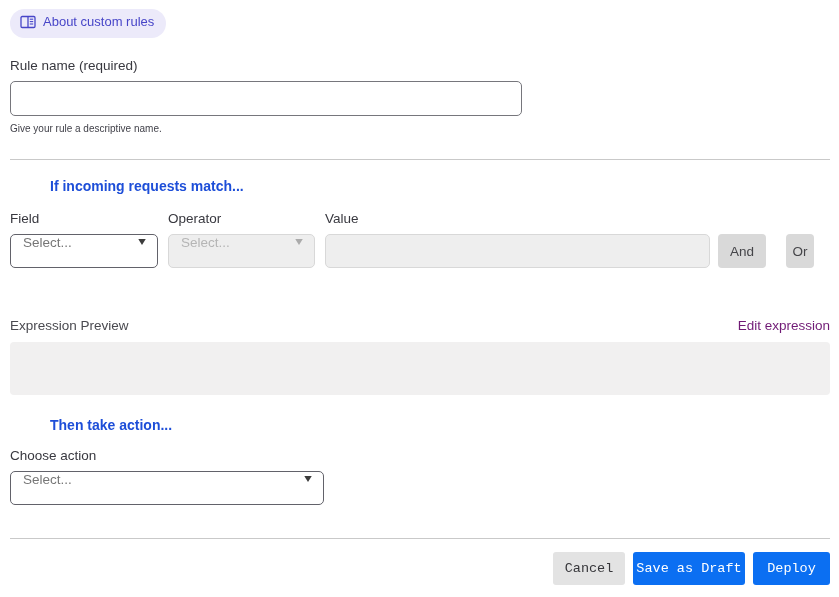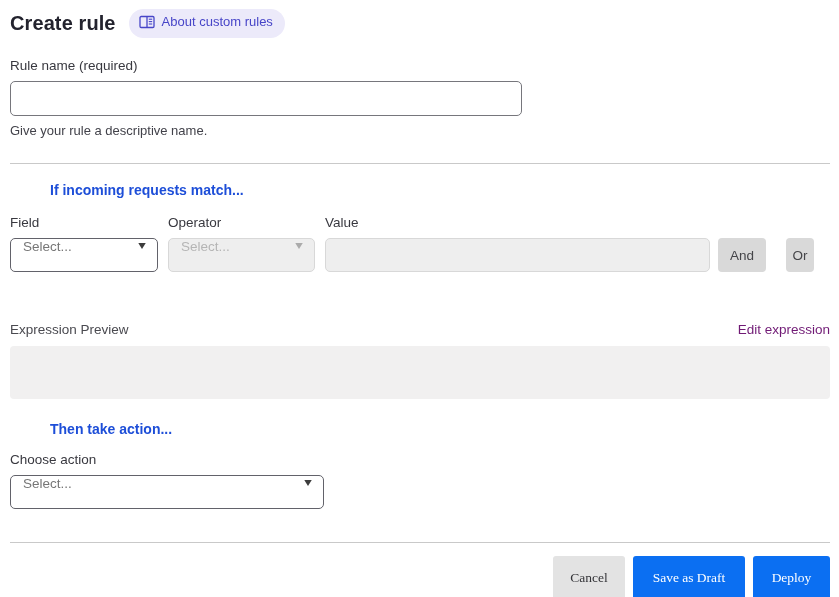--- a/index.html
+++ b/index.html
@@ -28,21 +28,21 @@
 
   
   .field-label { display: block; font-size: 13.5px; color: #38383f; margin-bottom: 8px; }
   .rule-name-input {
     width: 512px; height: 35px;
     border: 1px solid #76767c; border-radius: 5px;
     font-size: 13.5px; padding: 0 10px; color: #222;
     font-family: "Liberation Sans", sans-serif;
     outline: none; background: #fff;
   }
-  .helper-text { font-size: 13px; color: #42424a; margin-top: 7px; }
+  .helper-text { font-size: 10px; color: #42424a; margin-top: 7px; }
 
   hr.divider { border: none; border-top: 1px solid #c9c9c9; }
   .divider-top { margin-top: 25px; }
   .divider-bottom { margin-top: 33px; }
 
   .section-heading { font-size: 14px; font-weight: 700; color: #1d4ed8; margin-left: 40px; }
   .match-heading { margin-top: 18px; margin-bottom: 17px; }
 
   
   .match-row { display: flex; align-items: flex-end; }
@@ -88,36 +88,35 @@
     background: #f1f0f0; border-radius: 4px;
   }
 
   
   .action-heading { margin-top: 22px; margin-bottom: 15px; }
   .action-select { width: 314px; }
 
   
   .footer { display: flex; justify-content: flex-end; align-items: center; gap: 8px; margin-top: 13px; }
   .btn {
-    height: 44px; border: none; border-radius: 3px;
-    font-size: 13.5px; font-family: Liberation Serif, serif;
+    height: 33px; border: none; border-radius: 3px;
+    font-size: 13.5px; font-family: Liberation Mono, monospace;
     cursor: pointer; display: inline-flex; align-items: center; justify-content: center;
   }
   .btn-gray { background: #e3e3e3; color: #353539; width: 72px; }
   .btn-blue { background: #0b6ff2; color: #ffffff; }
   .btn-save { width: 112px; }
   .btn-deploy { width: 77px; }
 </style>
 </head>
 <body>
 
 <div class="page">
 
   <div class="header">
-    <h1 class="page-title">Create rule</h1>
     <a class="about-badge">
       <span>
         <svg width="16" height="14" viewBox="0 0 16 14" fill="none">
           <rect x="1" y="1.5" width="14" height="11" rx="1.2" stroke="#4745c8" stroke-width="1.3"></rect>
           <line x1="8" y1="1.5" x2="8" y2="12.5" stroke="#4745c8" stroke-width="1.3"></line>
           <line x1="9.8" y1="4.2" x2="13.2" y2="4.2" stroke="#4745c8" stroke-width="1.1"></line>
           <line x1="9.8" y1="6.6" x2="13.2" y2="6.6" stroke="#4745c8" stroke-width="1.1"></line>
           <line x1="9.8" y1="9" x2="13.2" y2="9" stroke="#4745c8" stroke-width="1.1"></line>
         </svg>
       </span>

